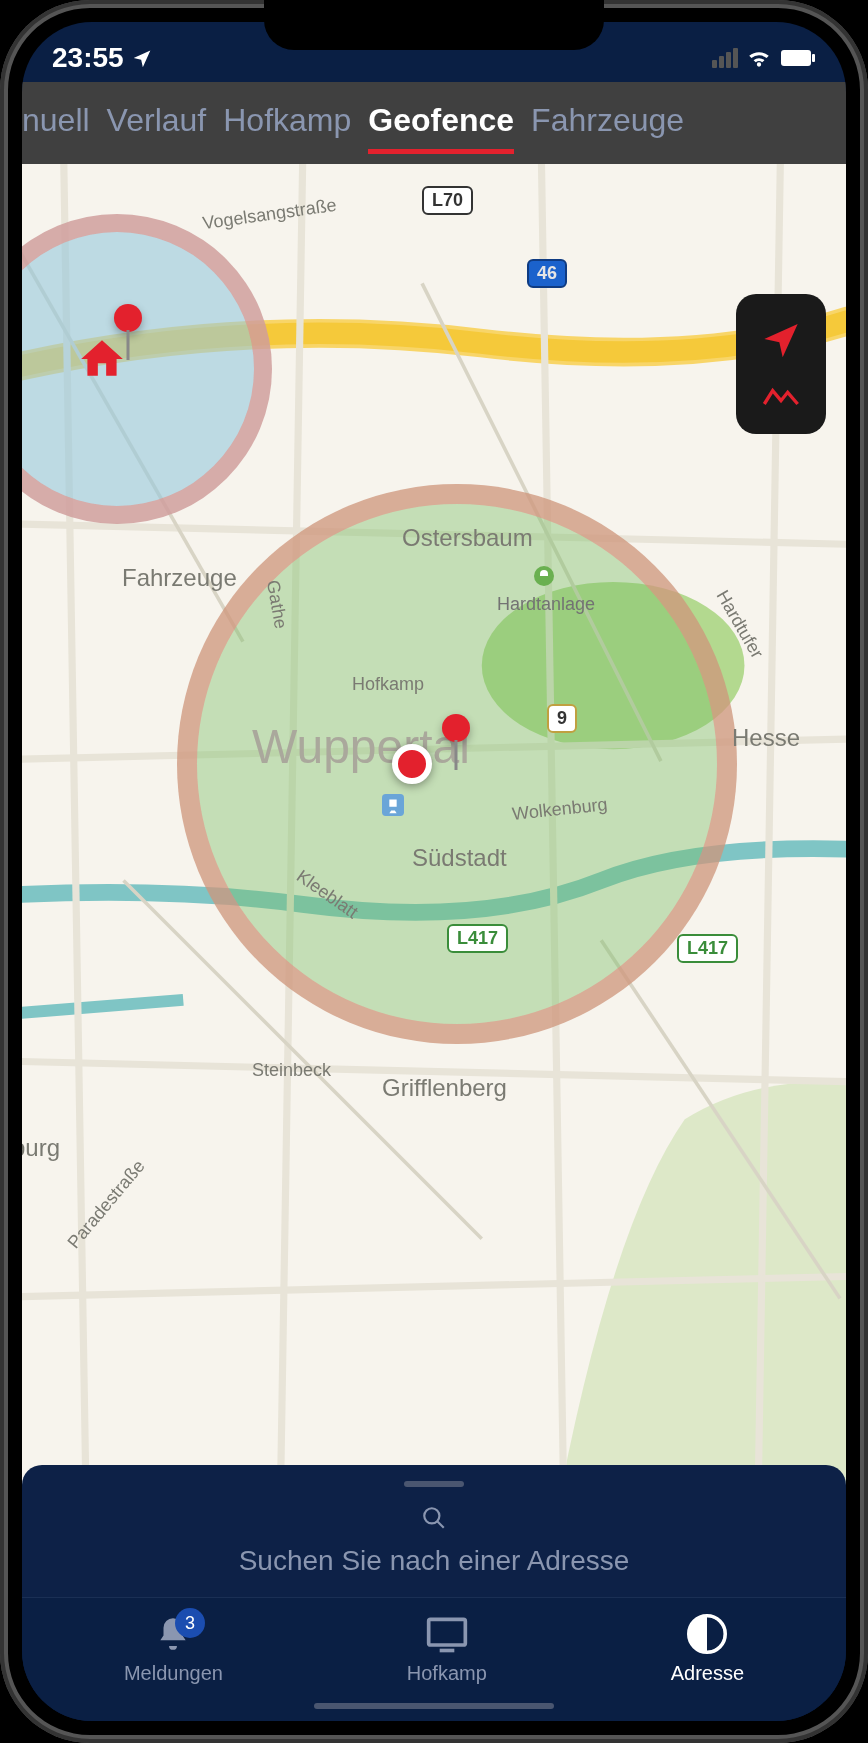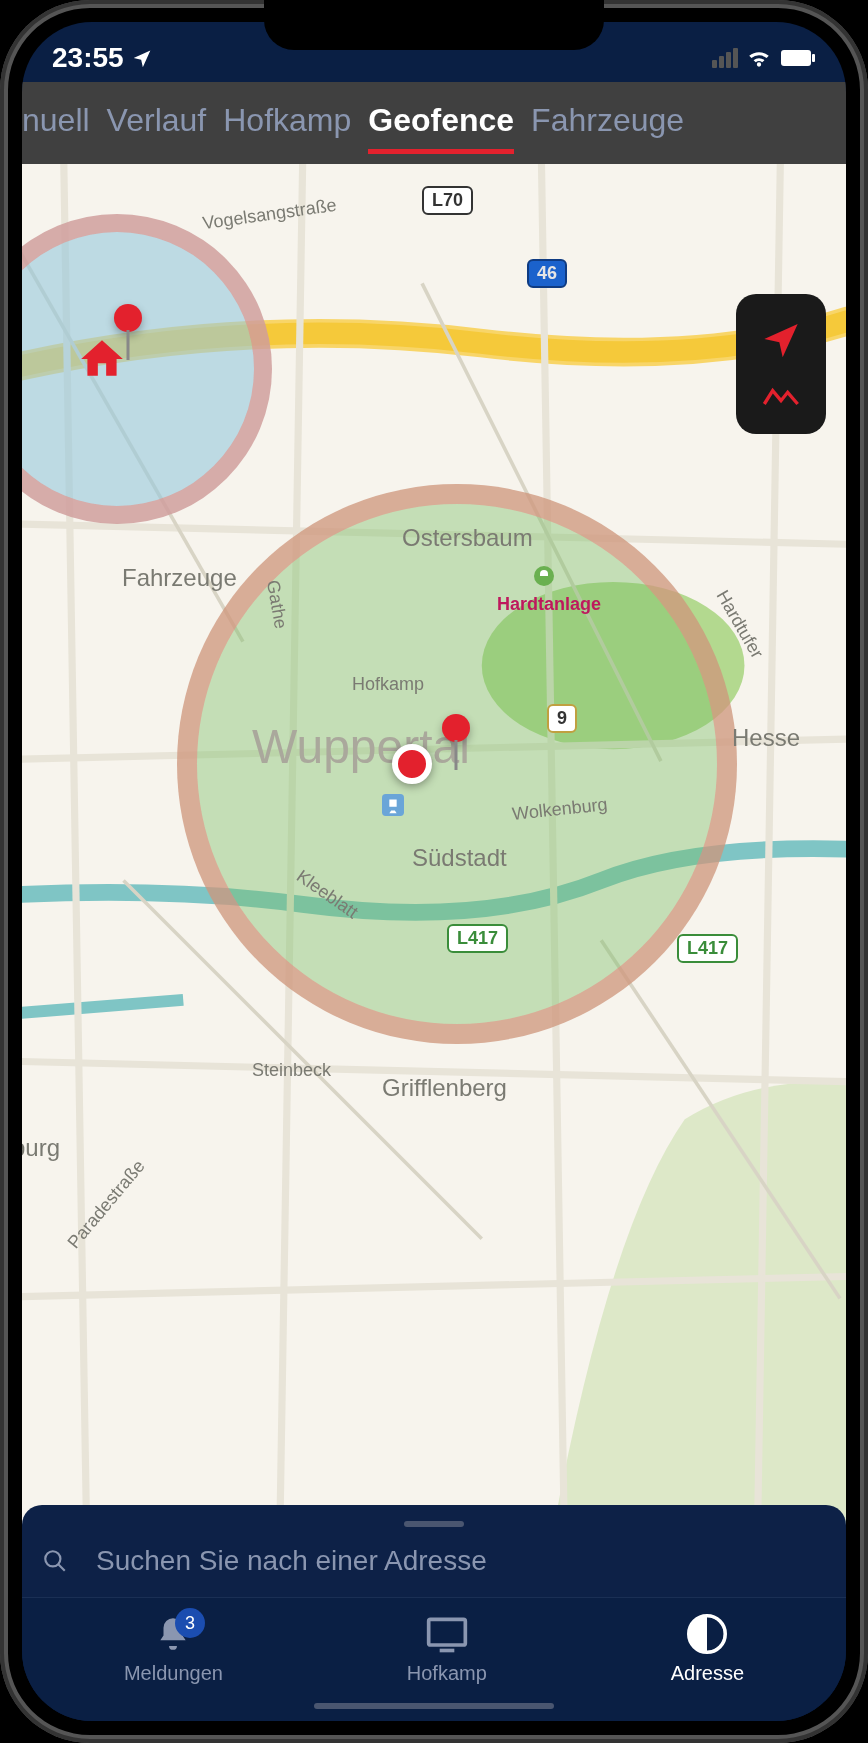--- a/index.html
+++ b/index.html
@@ -172,23 +172,24 @@
 }
 .drag-handle {
   width: 60px; height: 6px;
   background: #4a5670;
   border-radius: 3px;
   margin: 0 auto 18px;
 }
 .search-row {
   display: flex;
   align-items: center;
-  gap: 28px;
+  gap: 14px;
   color: #8a96b0;
   font-size: 28px;
+  flex-direction: column;
 }
 .bottom-nav {
   background: #0a1f44;
   border-top: 1px solid #1a2f54;
   display: flex;
   justify-content: space-around;
   padding: 14px 10px 36px;
 }
 .nav-item {
   display: flex;
@@ -306,21 +307,21 @@
       <div class="pin-marker" style="left:92px;top:140px"></div>
 
       <div class="map-label large" style="left:230px;top:555px">Wuppertal</div>
       <div class="map-label" style="left:100px;top:400px">Fahrzeuge</div>
       <div class="map-label" style="left:380px;top:360px">Ostersbaum</div>
       <div class="map-label" style="left:390px;top:680px">Südstadt</div>
       <div class="map-label" style="left:360px;top:910px">Grifflenberg</div>
       <div class="map-label" style="left:710px;top:560px">Hesse</div>
       <div class="map-label" style="left:-10px;top:970px">burg</div>
 
-      <div class="map-label small" style="left:475px;top:430px;color:#be185d;font-weight:700">Hardtanlage</div>
+      <div class="map-label small" style="left:475px;top:430px;color:#737373;font-weight:400">Hardtanlage</div>
       <svg style="position:absolute;left:510px;top:400px" width="24" height="24" viewBox="0 0 24 24" fill="#6ab050">
           <circle cx="12" cy="12" r="10"></circle>
           <path d="M12 6a4 4 0 00-4 4v2h8v-2a4 4 0 00-4-4z" fill="#fff"></path>
         </svg>
 
       <div class="map-label small" style="left:180px;top:40px;transform:rotate(-8deg)">Vogelsangstraße</div>
       <div class="map-label small" style="left:330px;top:510px">Hofkamp</div>
       <div class="map-label small" style="left:490px;top:635px;transform:rotate(-6deg)">Wolkenburg</div>
       <div class="map-label small" style="left:270px;top:720px;transform:rotate(35deg)">Kleeblatt</div>
       <div class="map-label small" style="left:230px;top:896px">Steinbeck</div>

